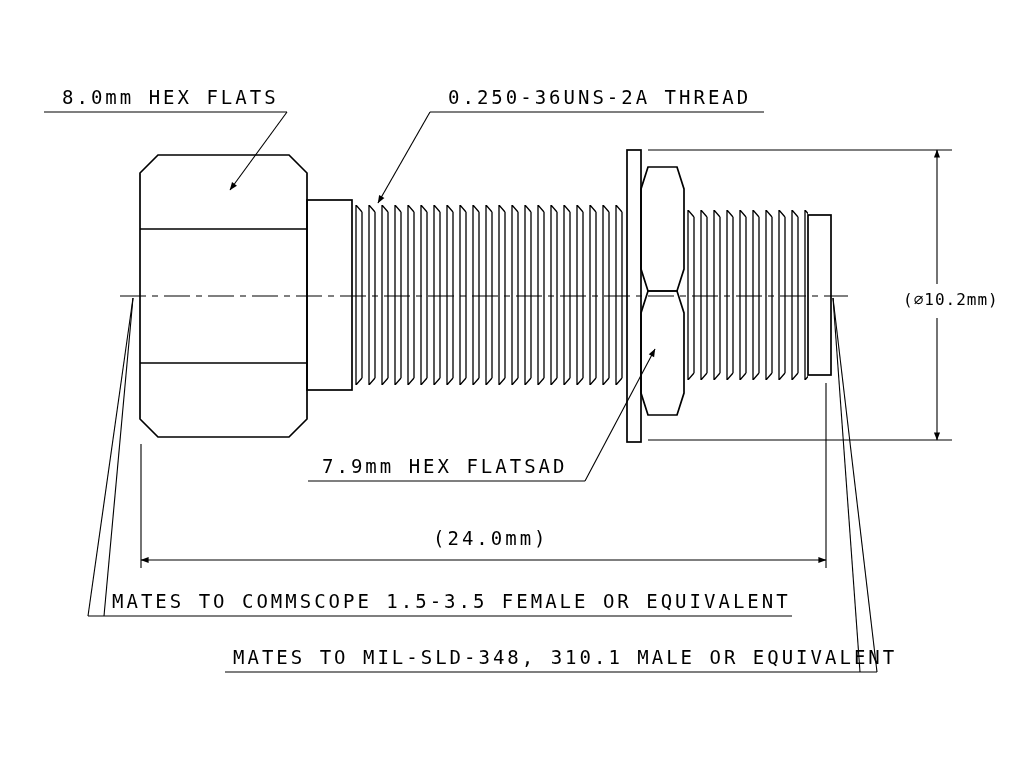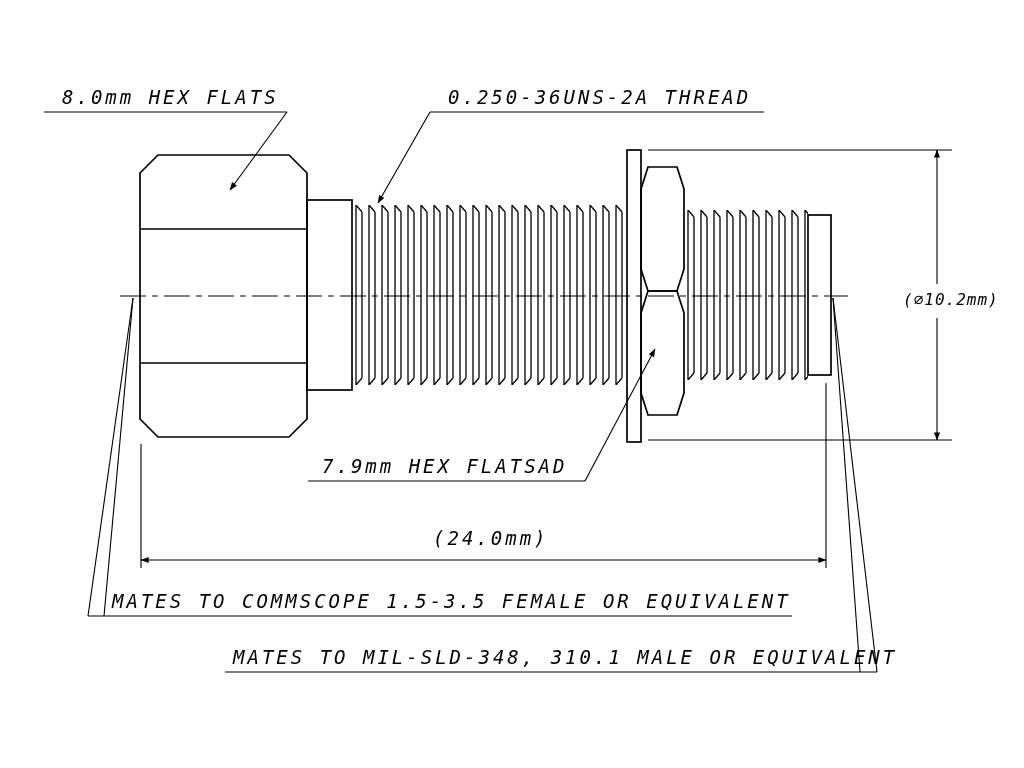--- a/index.html
+++ b/index.html
@@ -9,21 +9,20 @@
     height: 768px;
     background: #ffffff;
     font-family: "DejaVu Sans Mono", monospace;
   }
   .canvas {
     position: relative;
     width: 1024px;
     height: 768px;
     background: #ffffff;
     overflow: hidden;
-    font-style: italic;
   }
   svg { display: block; }
   .outline {
     stroke: #000000;
     stroke-width: 1.7;
     fill: none;
     stroke-linejoin: miter;
   }
   .thin {
     stroke: #000000;

